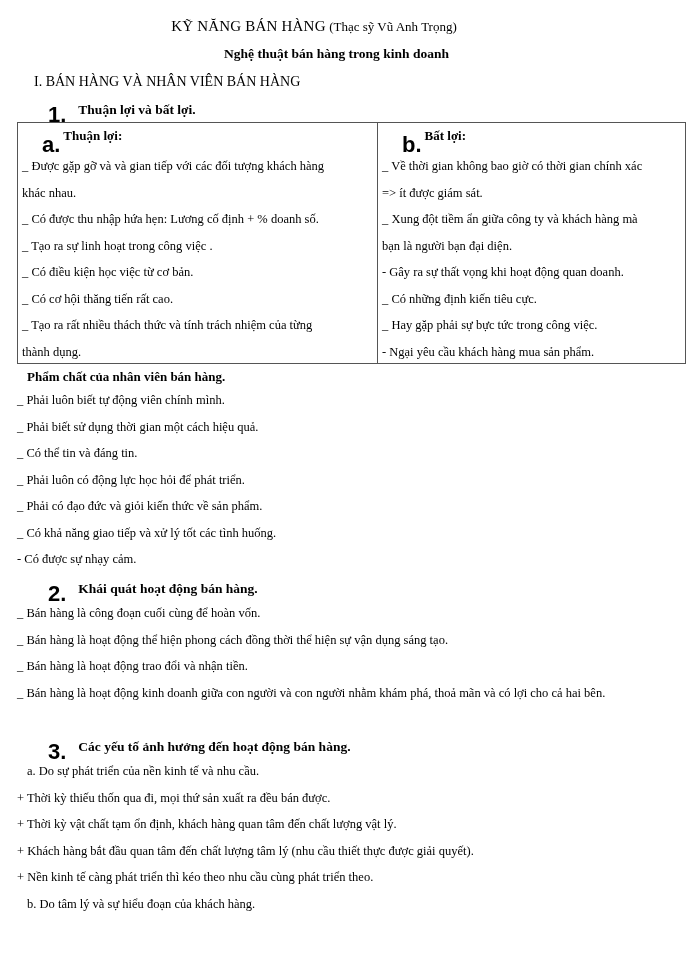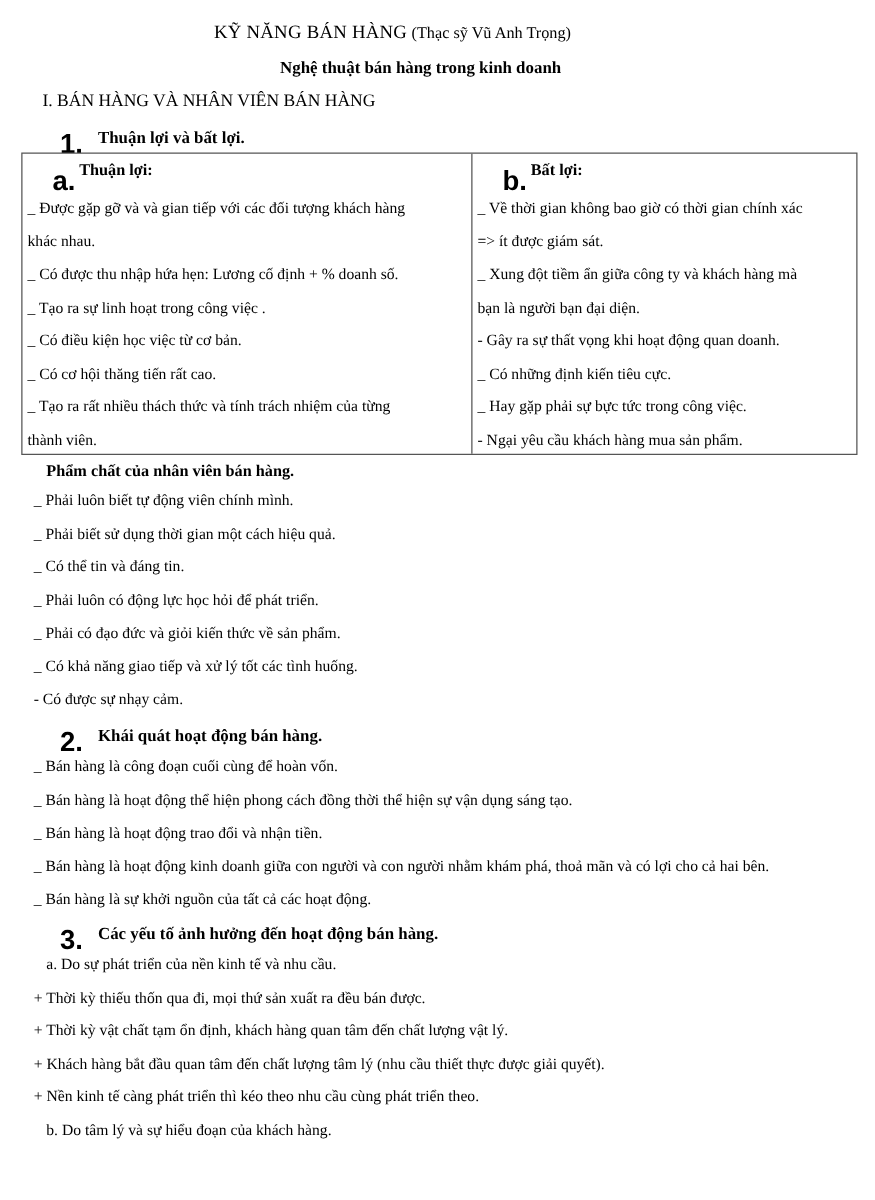--- a/index.html
+++ b/index.html
@@ -20,21 +20,21 @@
   .table { position:absolute; top:122px; left:17px; width:669px; height:242px;
            border:1px solid #555; display:flex; box-sizing:border-box; }
   .col { box-sizing:border-box; padding:0 4px; font-size:12.5px; }
   .col-a { width:360px; border-right:1px solid #555; }
   .col-b { flex:1; }
   .col-head { display:flex; align-items:flex-end; height:30px; padding-left:20px; }
   .col-head .letter { font-size:22px; font-weight:bold; font-family:"Liberation Sans","DejaVu Sans",sans-serif; line-height:22px; position:relative; top:3px; margin-right:3px; }
   .col-head .label { font-size:13px; font-weight:bold; position:relative; top:-9px; }
   .line { line-height:26.5px; font-size:12.5px; white-space:nowrap; }
 
-  .list { position:absolute; left:27px; font-size:12.5px; }
+  .list { position:absolute; left:17px; font-size:12.5px; }
   .list .line { line-height:26.5px; }
   .bold-title { font-size:13px; font-weight:bold; padding-left:10px; line-height:20px; }
 </style>
 </head>
 <body>
 
 <div class="abs title">
   <span class="main">KỸ NĂNG BÁN HÀNG</span>
   <span class="author">(Thạc sỹ Vũ Anh Trọng)</span>
 </div>
@@ -53,21 +53,21 @@
       <span class="letter">a.</span>
       <span class="label">Thuận lợi:</span>
     </div>
     <div class="line">_ Được gặp gỡ và và gian tiếp với các đối tượng khách hàng</div>
     <div class="line">khác nhau.</div>
     <div class="line">_ Có được thu nhập hứa hẹn: Lương cố định + % doanh số.</div>
     <div class="line">_ Tạo ra sự linh hoạt trong công việc .</div>
     <div class="line">_ Có điều kiện học việc từ cơ bản.</div>
     <div class="line">_ Có cơ hội thăng tiến rất cao.</div>
     <div class="line">_ Tạo ra rất nhiều thách thức và tính trách nhiệm của từng</div>
-    <div class="line">thành viên.</div>
+    <div class="line">thành dụng.</div>
   </div>
   <div class="col col-b">
     <div class="col-head">
       <span class="letter">b.</span>
       <span class="label">Bất lợi:</span>
     </div>
     <div class="line">_ Về thời gian không bao giờ có thời gian chính xác</div>
     <div class="line">=&gt; ít được giám sát.</div>
     <div class="line">_ Xung đột tiềm ẩn giữa công ty và khách hàng mà</div>
     <div class="line">bạn là người bạn đại diện.</div>
@@ -91,21 +91,20 @@
 
 <div class="abs heading" style="top:575px; left:48px;">
   <span class="h-num">2.</span>
   <span class="h-text">Khái quát hoạt động bán hàng.</span>
 </div>
 <div class="list" style="top:600px;">
   <div class="line">_ Bán hàng là công đoạn cuối cùng để hoàn vốn.</div>
   <div class="line">_ Bán hàng là hoạt động thể hiện phong cách đồng thời thể hiện sự vận dụng sáng tạo.</div>
   <div class="line">_ Bán hàng là hoạt động trao đổi và nhận tiền.</div>
   <div class="line">_ Bán hàng là hoạt động kinh doanh giữa con người và con người nhằm khám phá, thoả mãn và có lợi cho cả hai bên.</div>
-  <div class="line">_ Bán hàng là sự khởi nguồn của tất cả các hoạt động.</div>
 </div>
 
 <div class="abs heading" style="top:733px; left:48px;">
   <span class="h-num">3.</span>
   <span class="h-text">Các yếu tố ảnh hưởng đến hoạt động bán hàng.</span>
 </div>
 <div class="list" style="top:758px;">
   <div class="line" style="padding-left:10px;">a. Do sự phát triển của nền kinh tế và nhu cầu.</div>
   <div class="line">+ Thời kỳ thiếu thốn qua đi, mọi thứ sản xuất ra đều bán được.</div>
   <div class="line">+ Thời kỳ vật chất tạm ổn định, khách hàng quan tâm đến chất lượng vật lý.</div>

